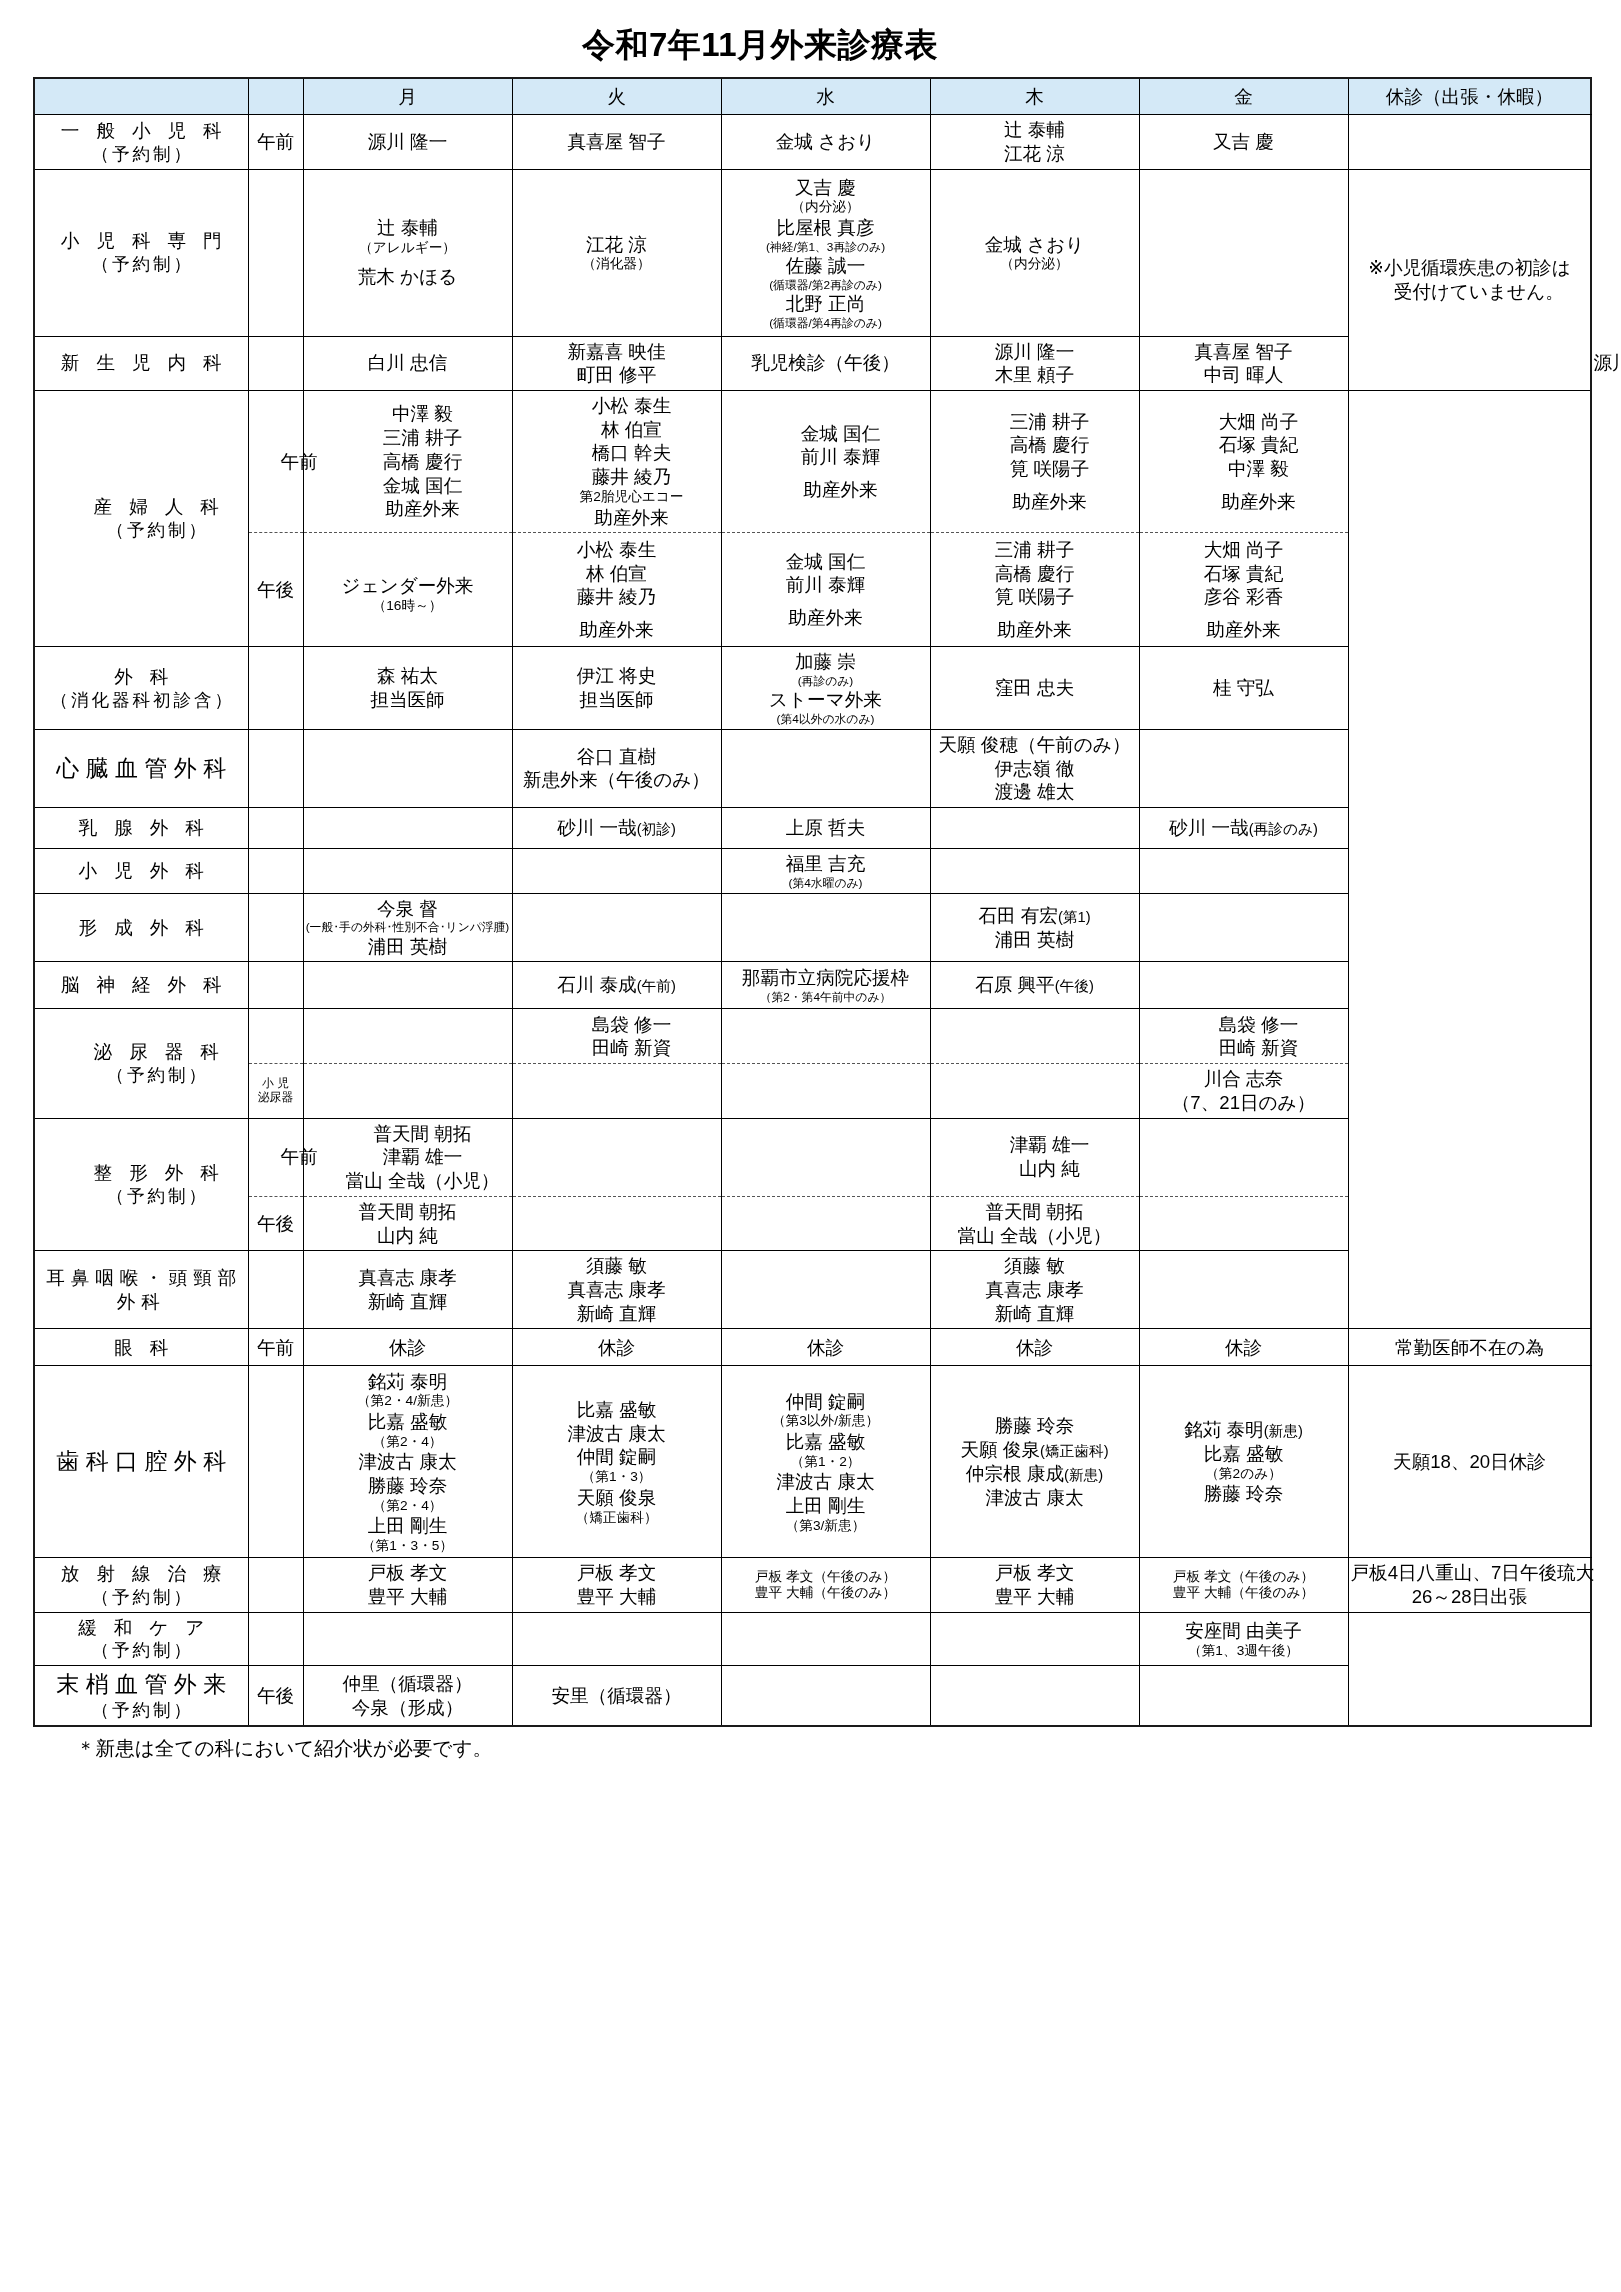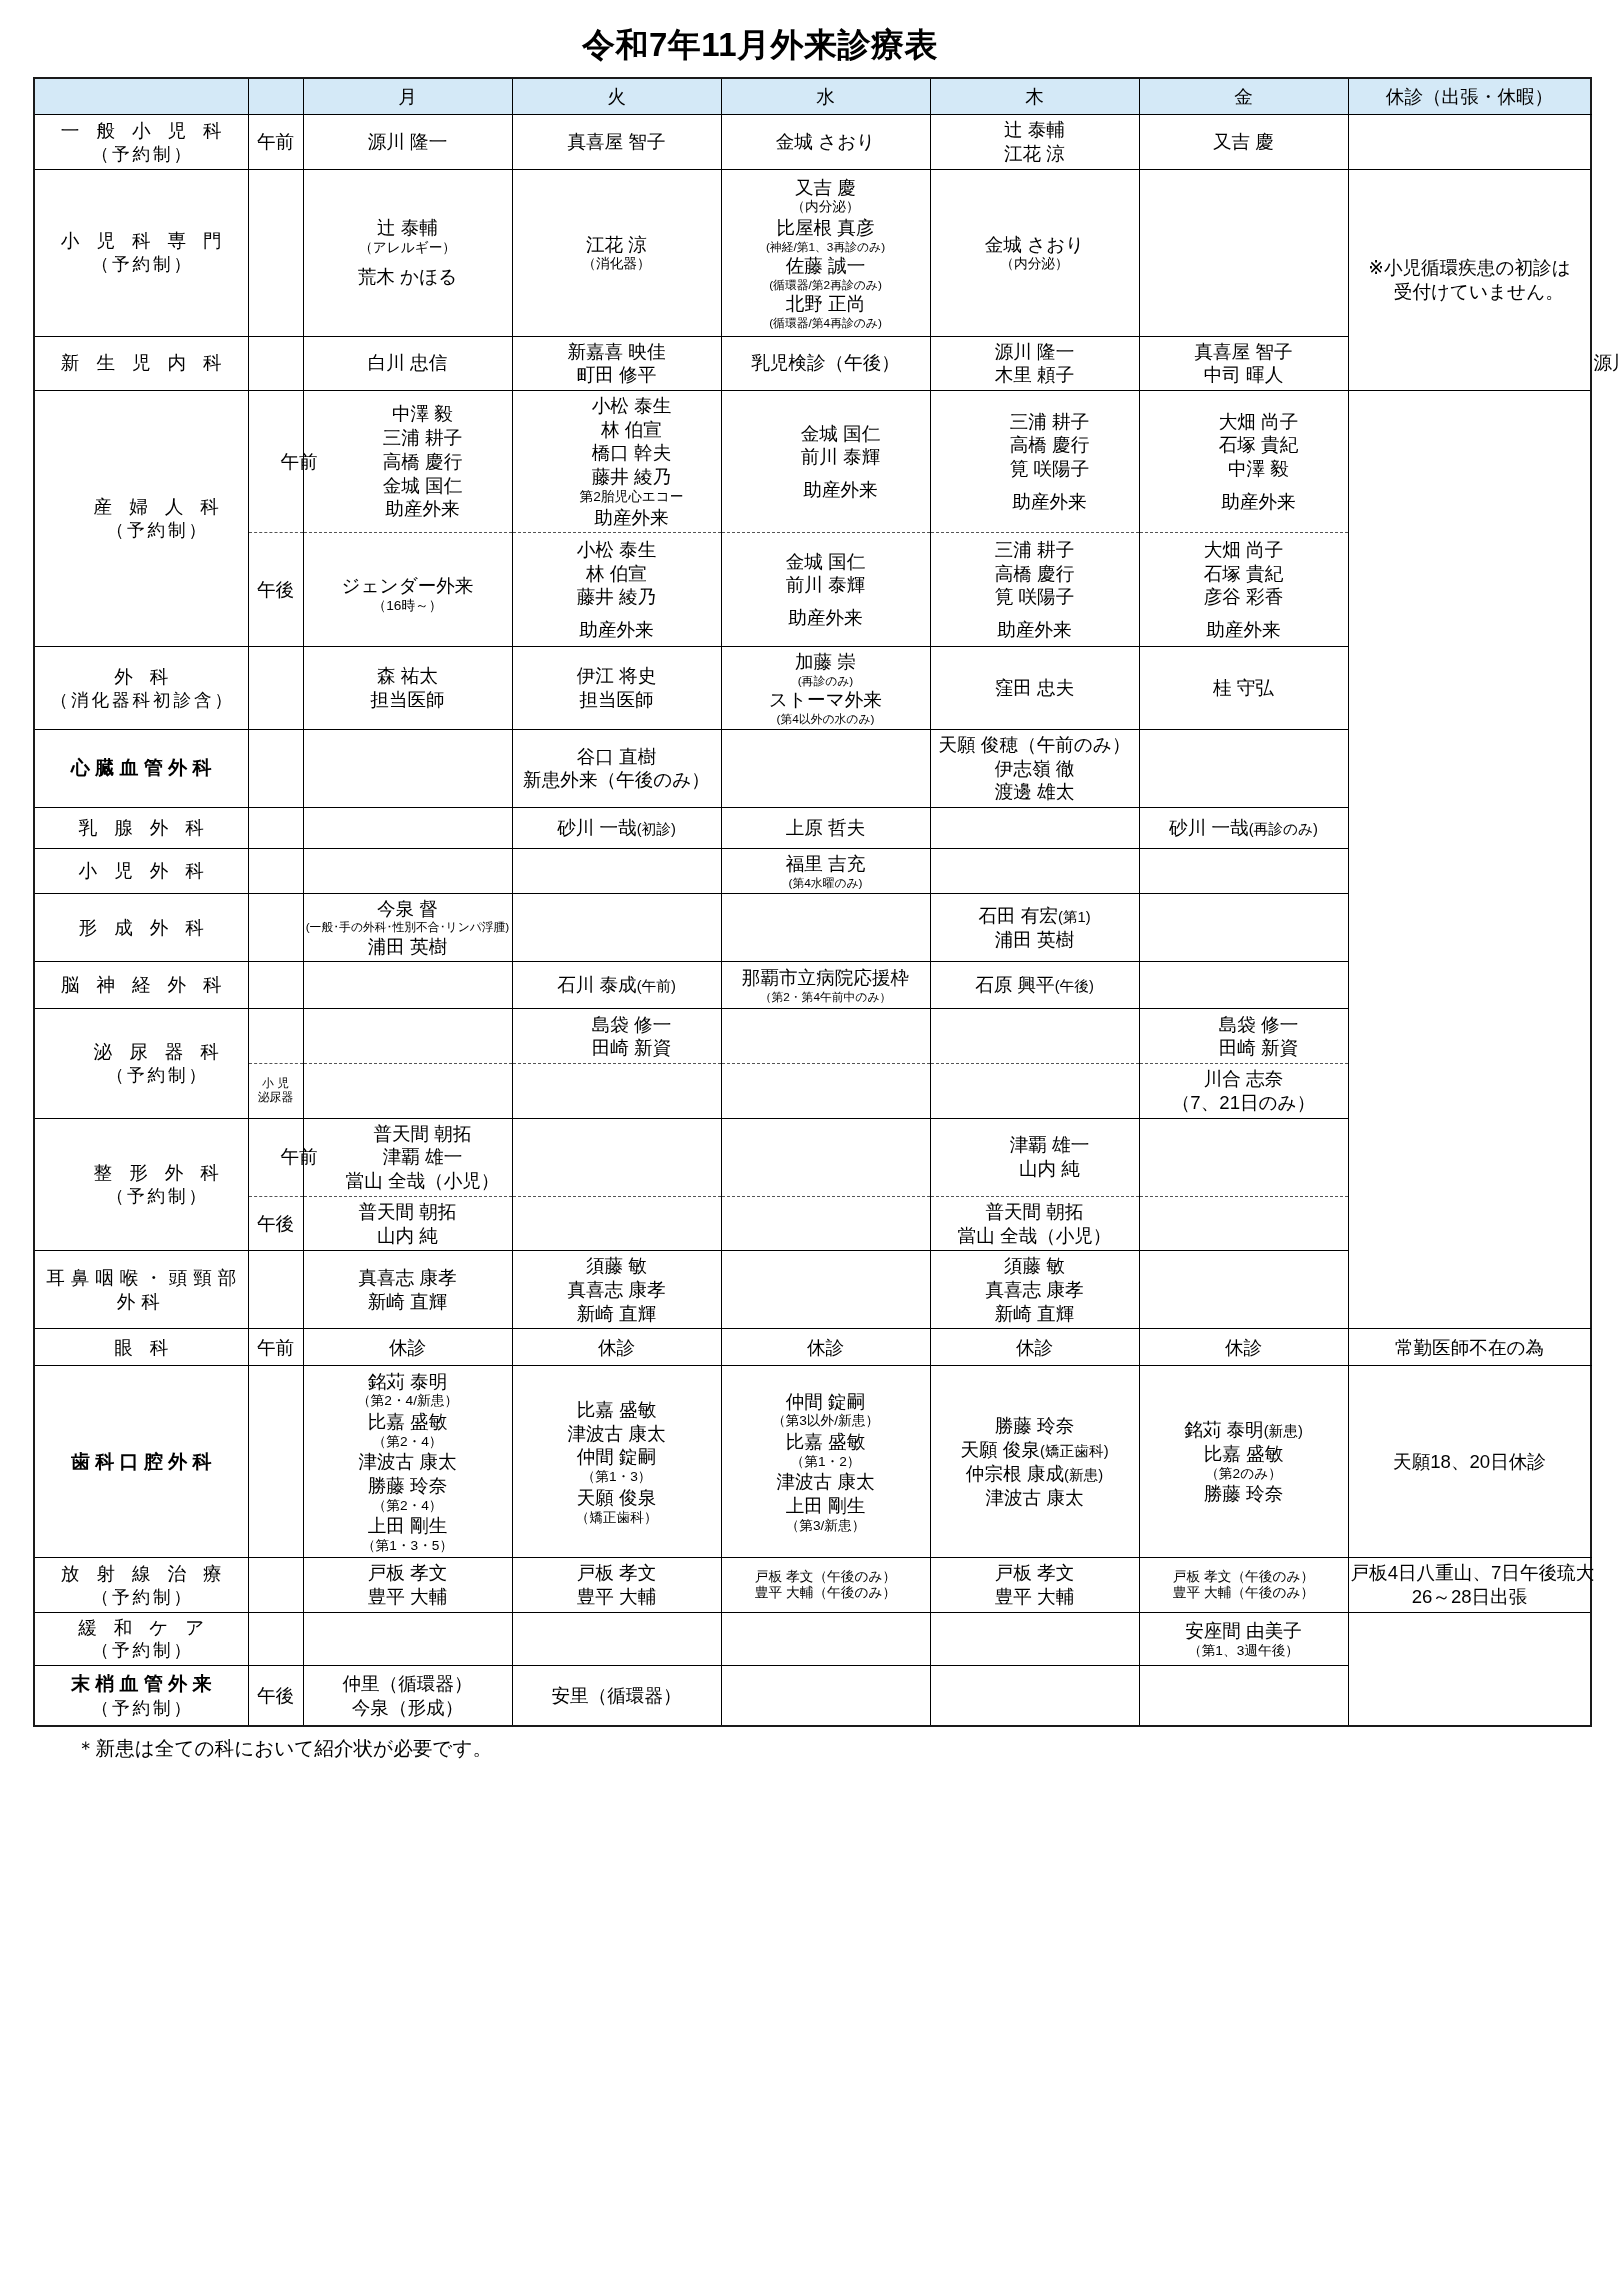--- a/index.html
+++ b/index.html
@@ -57,21 +57,21 @@
   col.c-note   { width: 243px; }
 
   td.dept {
     font-size: 19.6px;
     line-height: 1.3;
     letter-spacing: 0.5px;
     padding: 3.9px 3.9px;
   }
   td.dept .d1 { display:block; letter-spacing: 5.9px; text-indent: 5.9px;}
   td.dept .d2 { display:block; font-size: 17.6px; letter-spacing: 2.9px; text-indent:2.9px; }
-  td.dept .dnarrow { display:block; letter-spacing: 0px; font-size:19px;font-weight:bold;}
+  td.dept .dnarrow { display:block; letter-spacing: 0px; font-size:23px;}
 
   td.time {
     font-size: 15.7px;
     letter-spacing: 0px;
     border-right: 1px dashed #555 !important;
     padding: 2px 1px;
     margin-left: 36px;
   }
   td.time.tiny { font-size: 11.8px; line-height:1.15; }
   td.timeblank {

